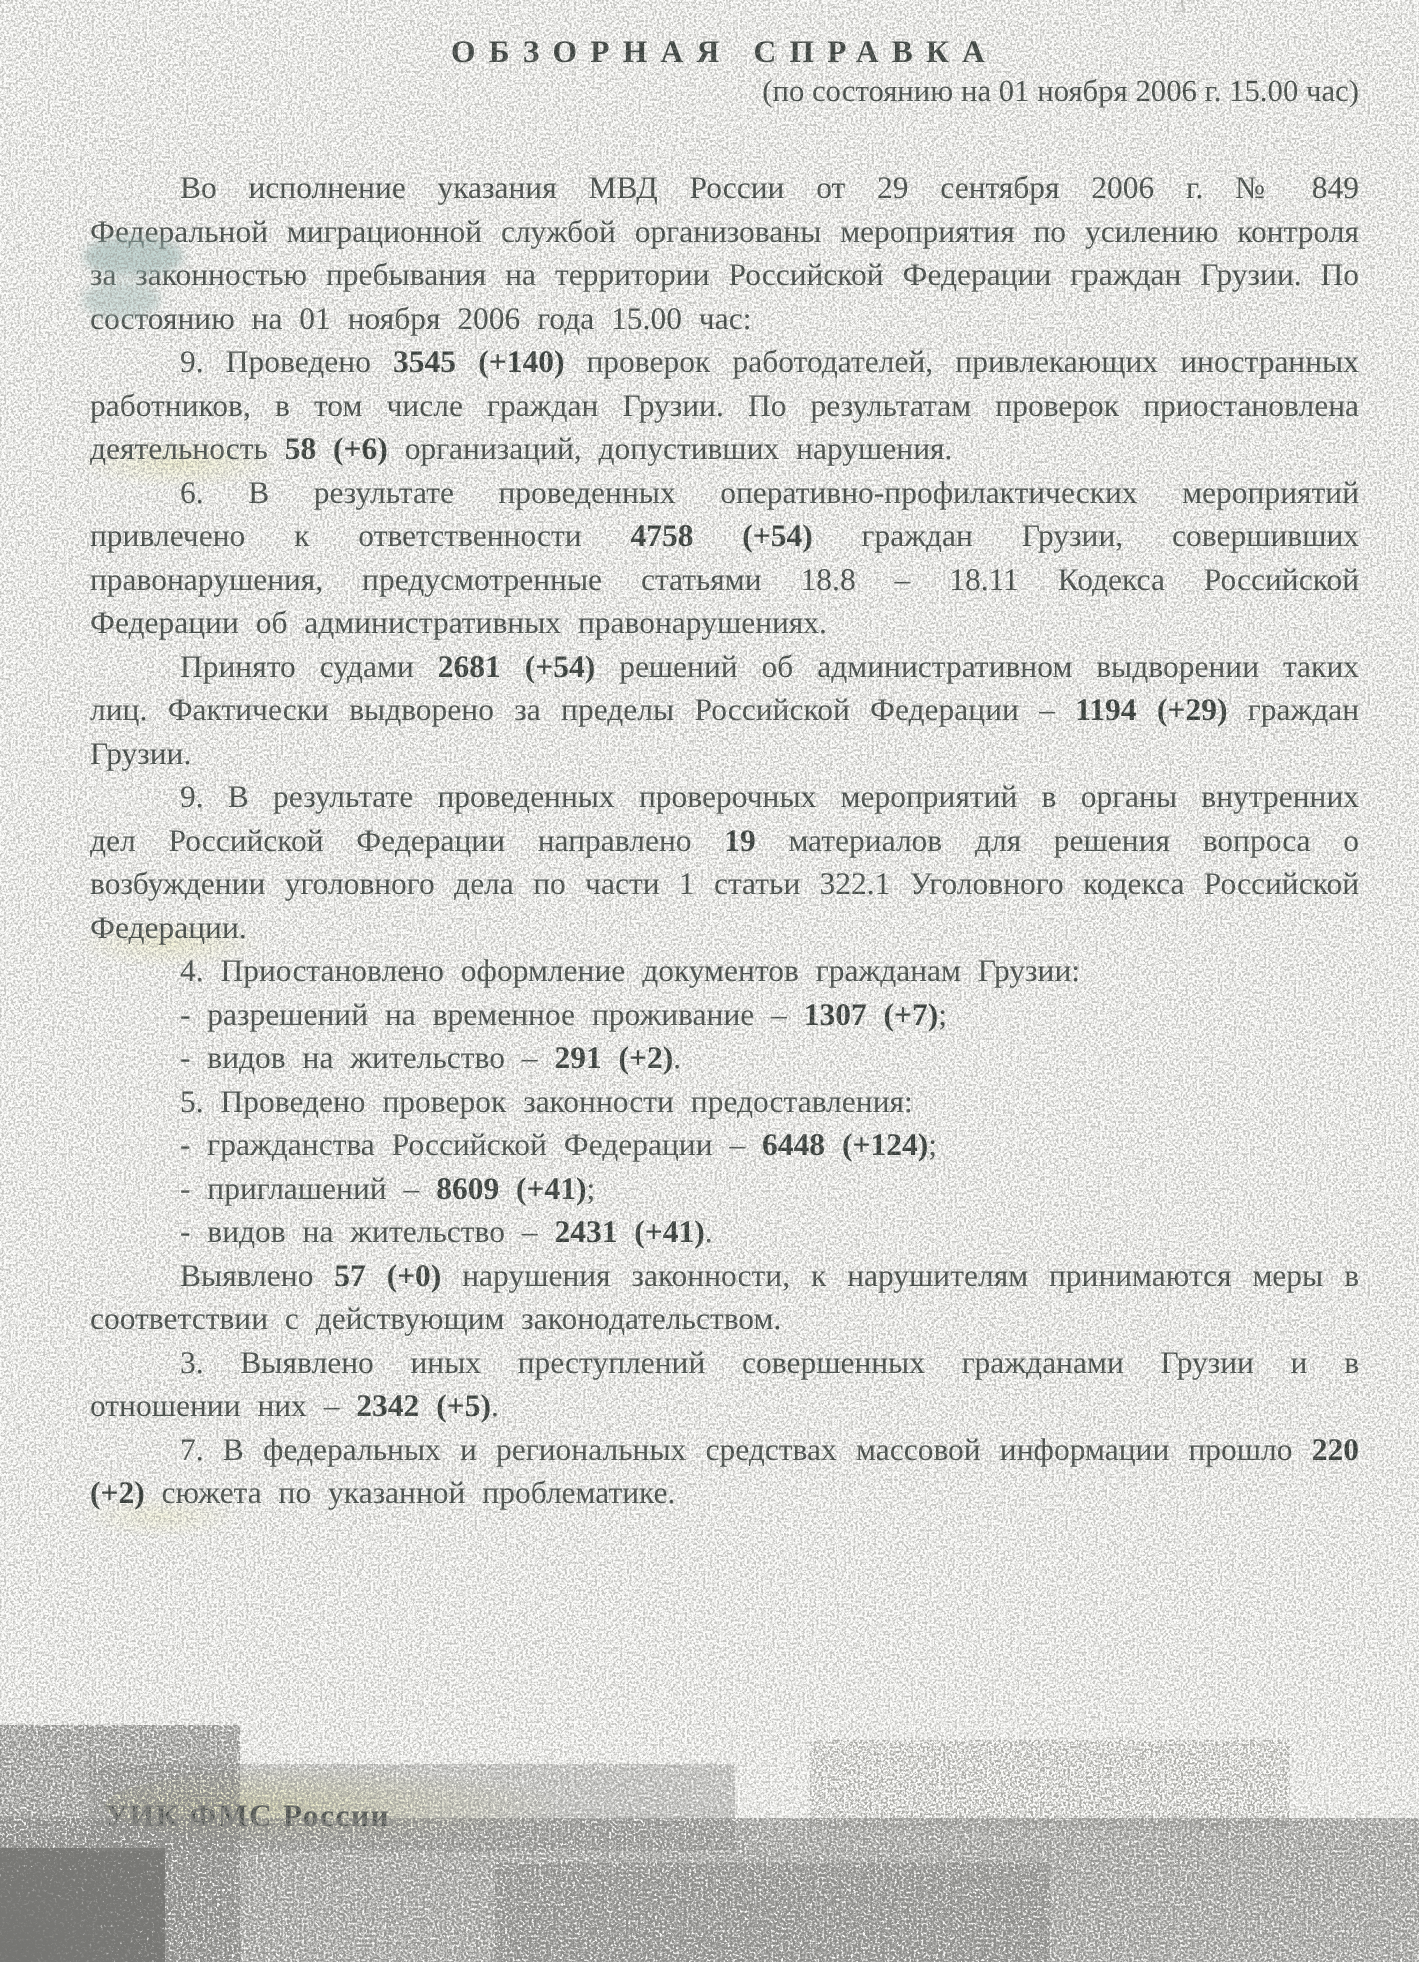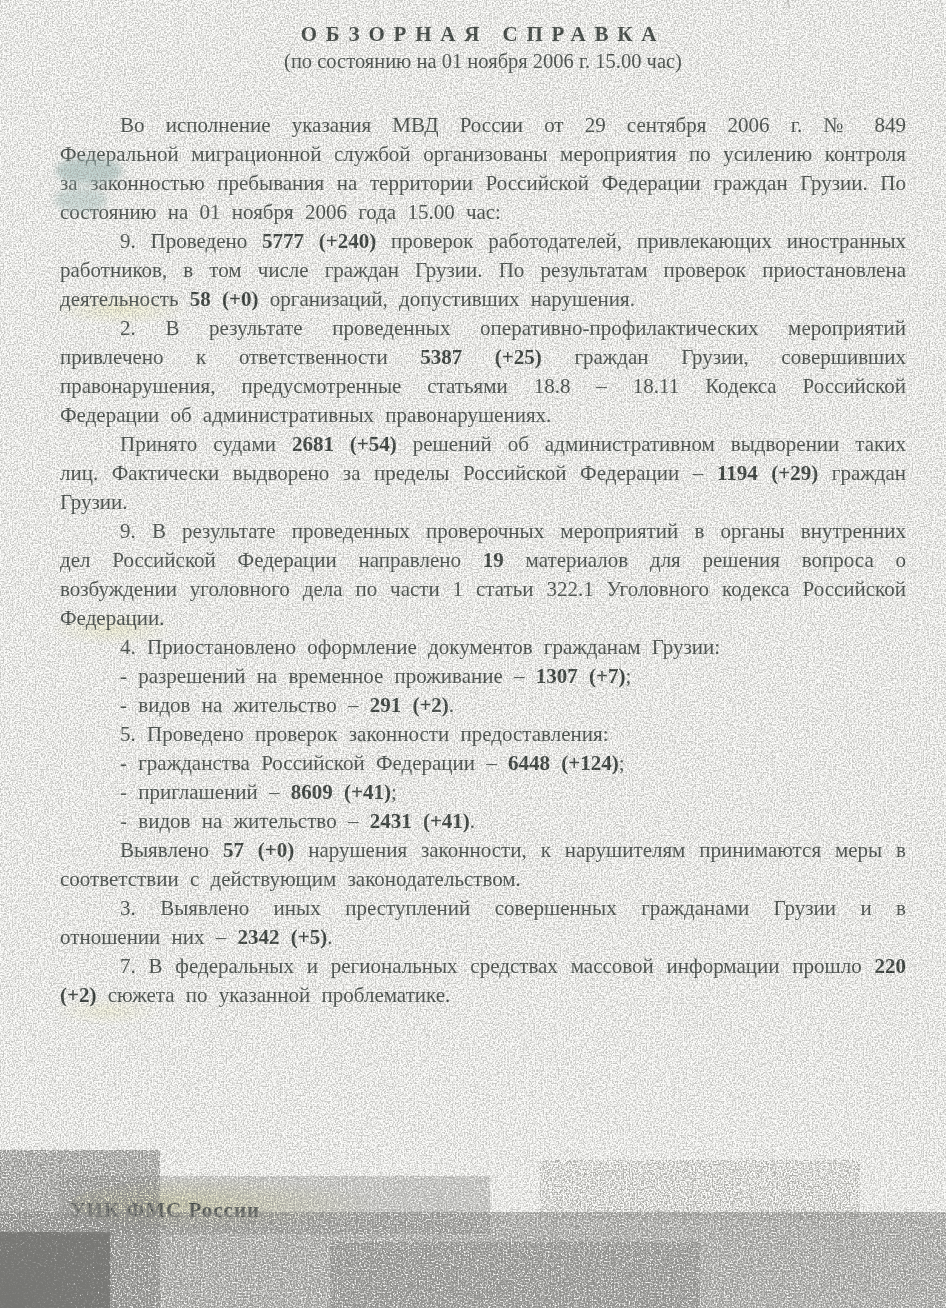--- a/index.html
+++ b/index.html
@@ -19,21 +19,21 @@
     position:absolute;left:60px;top:22px;width:846px;z-index:2;
   }
   .title{
     margin:0;
     text-align:center;
     font-size:21px;font-weight:bold;
     letter-spacing:0.42em;
     color:#3b423f;
   }
   .subtitle{
-    text-align:center;
+    text-align:right;
     font-size:20.5px;
     margin:3px 0 38px 0;
   }
   .body-text p{
     margin:0;
     font-size:21px;
     line-height:29px;
     text-align:justify;
     text-indent:60px;
     word-spacing:6px;
@@ -76,22 +76,22 @@
   <div class="tint tint-1"></div>
   <div class="tint tint-2"></div>
   <div class="tint tint-3"></div>
   <div class="tint tint-4"></div>
 
   <div class="doc">
     <h1 class="title">ОБЗОРНАЯ СПРАВКА</h1>
     <div class="subtitle">(по состоянию на 01 ноября 2006 г. 15.00 час)</div>
     <div class="body-text" id="paragraphs">
         <p><span>Во исполнение указания МВД России от 29 сентября 2006 г. № 849 Федеральной миграционной службой организованы мероприятия по усилению контроля за законностью пребывания на территории Российской Федерации граждан Грузии. По состоянию на 01 ноября 2006 года 15.00 час:</span></p>
-        <p><span>9. Проведено </span><b>5777 (+240)</b><span> проверок работодателей, привлекающих иностранных работников, в том числе граждан Грузии. По результатам проверок приостановлена деятельность </span><b>58 (+0)</b><span> организаций, допустивших нарушения.</span></p>
-        <p><span>2. В результате проведенных оперативно-профилактических мероприятий привлечено к ответственности </span><b>5387 (+25)</b><span> граждан Грузии, совершивших правонарушения, предусмотренные статьями 18.8 – 18.11 Кодекса Российской Федерации об административных правонарушениях.</span></p>
+        <p><span>9. Проведено </span><b>3545 (+140)</b><span> проверок работодателей, привлекающих иностранных работников, в том числе граждан Грузии. По результатам проверок приостановлена деятельность </span><b>58 (+6)</b><span> организаций, допустивших нарушения.</span></p>
+        <p><span>6. В результате проведенных оперативно-профилактических мероприятий привлечено к ответственности </span><b>4758 (+54)</b><span> граждан Грузии, совершивших правонарушения, предусмотренные статьями 18.8 – 18.11 Кодекса Российской Федерации об административных правонарушениях.</span></p>
         <p><span>Принято судами </span><b>2681 (+54)</b><span> решений об административном выдворении таких лиц. Фактически выдворено за пределы Российской Федерации – </span><b>1194 (+29)</b><span> граждан Грузии.</span></p>
         <p><span>9. В результате проведенных проверочных мероприятий в органы внутренних дел Российской Федерации направлено </span><b>19</b><span> материалов для решения вопроса о возбуждении уголовного дела по части 1 статьи 322.1 Уголовного кодекса Российской Федерации.</span></p>
         <p><span>4. Приостановлено оформление документов гражданам Грузии:</span></p>
         <p><span>- разрешений на временное проживание – </span><b>1307 (+7)</b><span>;</span></p>
         <p><span>- видов на жительство – </span><b>291 (+2)</b><span>.</span></p>
         <p><span>5. Проведено проверок законности предоставления:</span></p>
         <p><span>- гражданства Российской Федерации – </span><b>6448 (+124)</b><span>;</span></p>
         <p><span>- приглашений – </span><b>8609 (+41)</b><span>;</span></p>
         <p><span>- видов на жительство – </span><b>2431 (+41)</b><span>.</span></p>
         <p><span>Выявлено </span><b>57 (+0)</b><span> нарушения законности, к нарушителям принимаются меры в соответствии с действующим законодательством.</span></p>

